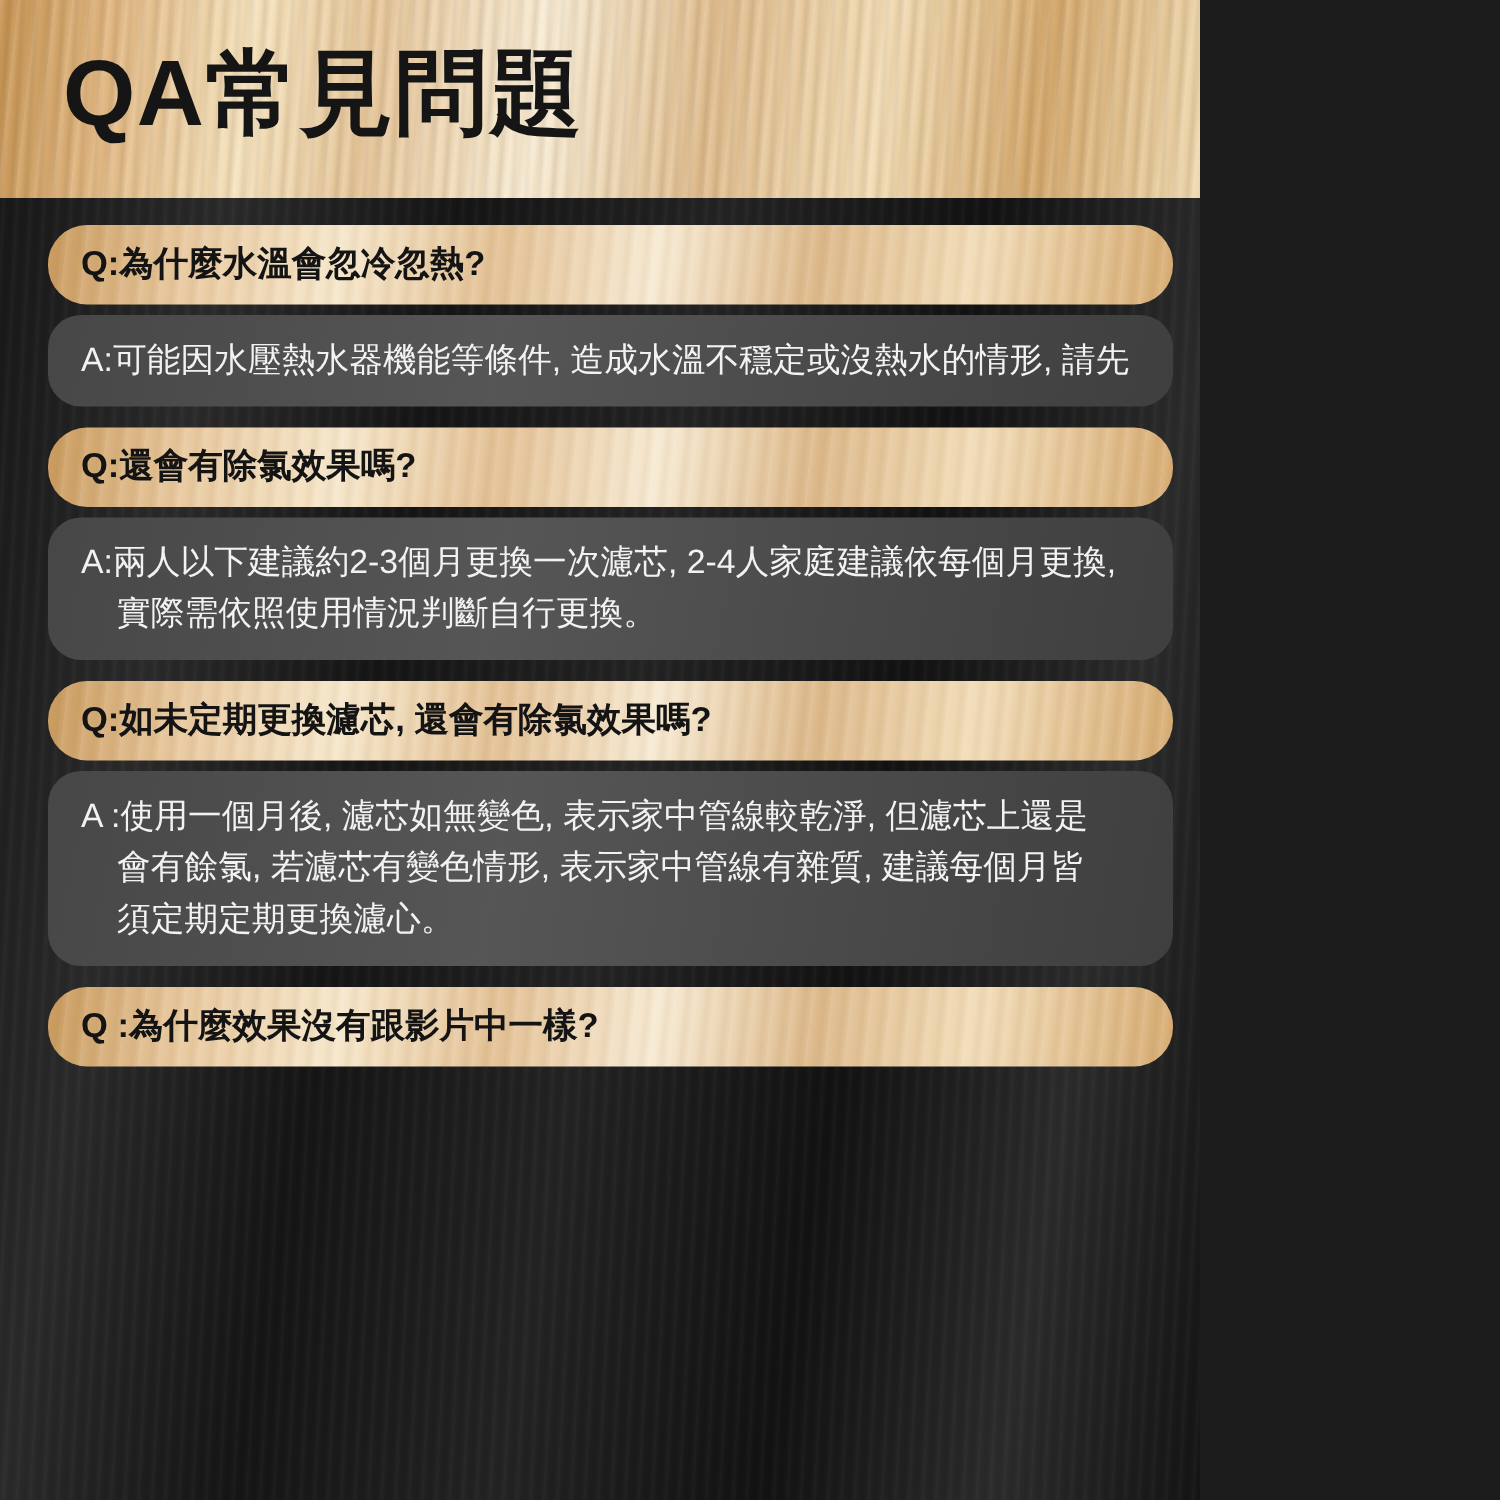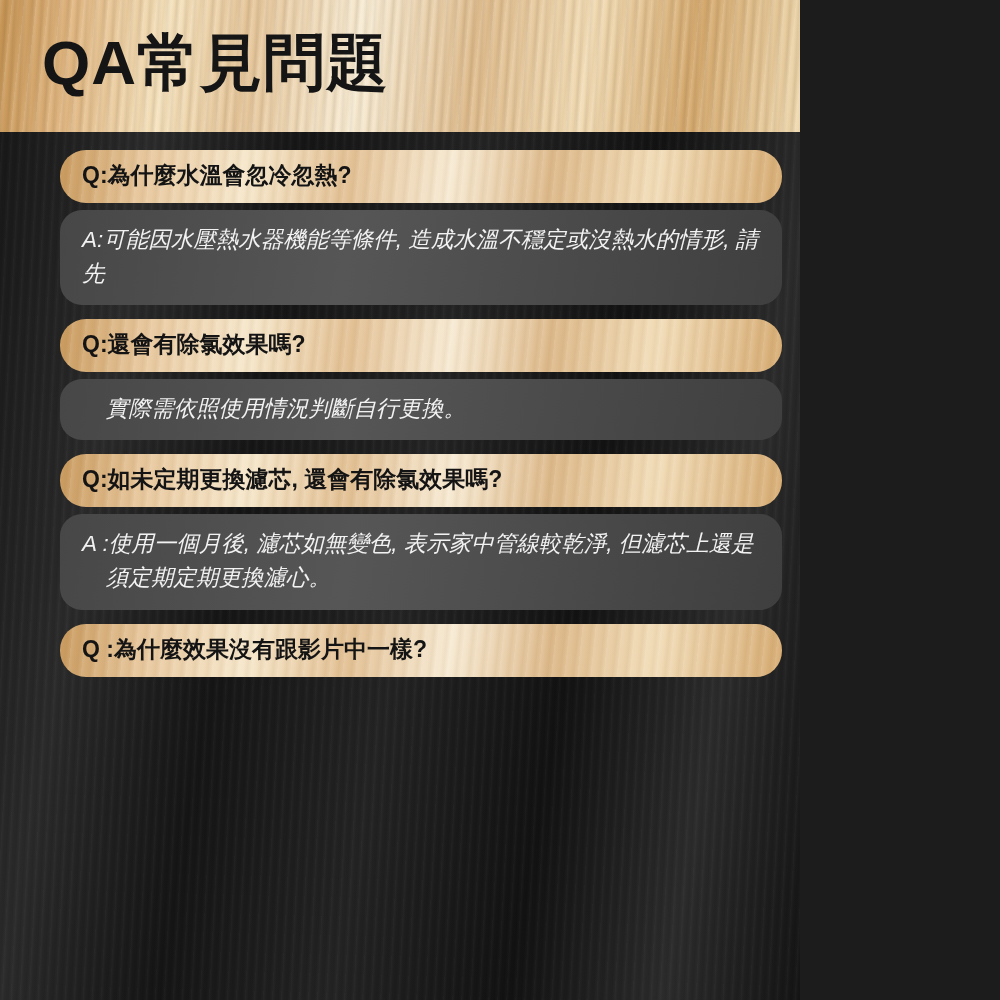--- a/index.html
+++ b/index.html
@@ -96,21 +96,20 @@
     letter-spacing: 1px;
     line-height: 1.2;
     z-index: 2;
     white-space: nowrap;
   }
   
   .faq-list {
     position: relative;
     padding: 18px 14px 0 28px;
     z-index: 2;
-    margin-left: 28px;
   }
   .faq-item { margin-bottom: 4px; }
   .question {
     position: relative;
     border-radius: 26px;
     padding: 11px 22px 12px 22px;
     margin: 0 4px 7px 4px;
     font-size: 23px;
     font-weight: bold;
     color: #141414;
@@ -148,21 +147,20 @@
   .question span { position: relative; z-index: 2; }
   .answer {
     border-radius: 22px;
     padding: 13px 20px 14px 22px;
     margin: 0 4px 14px 4px;
     font-size: 22.5px;
     color: #f2f2f2;
     line-height: 1.52;
     background: linear-gradient(100deg, #474747 0%, #565656 40%, #4a4a4a 70%, #3f3f3f 100%);
     text-indent: 0;
-    font-style: italic;
   }
   .answer .line { display: block; }
   .answer .line.indent { padding-left: 24px; }
 </style>
 </head>
 <body>
 
 <div class="page">
 
   <div class="header">
@@ -178,30 +176,32 @@
       <div class="answer">
         <span class="line">A:可能因水壓熱水器機能等條件, 造成水溫不穩定或沒熱水的情形, 請先</span>
       </div>
     </div>
 
     <div class="faq-item">
       <div class="question">
         <span>Q:還會有除氯效果嗎?</span>
       </div>
       <div class="answer">
+        <span class="line">A:兩人以下建議約2-3個月更換一次濾芯, 2-4人家庭建議依每個月更換,</span>
         <span class="line indent">實際需依照使用情況判斷自行更換。</span>
       </div>
     </div>
 
     <div class="faq-item">
       <div class="question">
         <span>Q:如未定期更換濾芯, 還會有除氯效果嗎?</span>
       </div>
       <div class="answer">
         <span class="line">A :使用一個月後, 濾芯如無變色, 表示家中管線較乾淨, 但濾芯上還是</span>
+        <span class="line indent">會有餘氯, 若濾芯有變色情形, 表示家中管線有雜質, 建議每個月皆</span>
         <span class="line indent">須定期定期更換濾心。</span>
       </div>
     </div>
 
     <div class="faq-item">
       <div class="question">
         <span>Q :為什麼效果沒有跟影片中一樣?</span>
       </div>
     </div>
 

